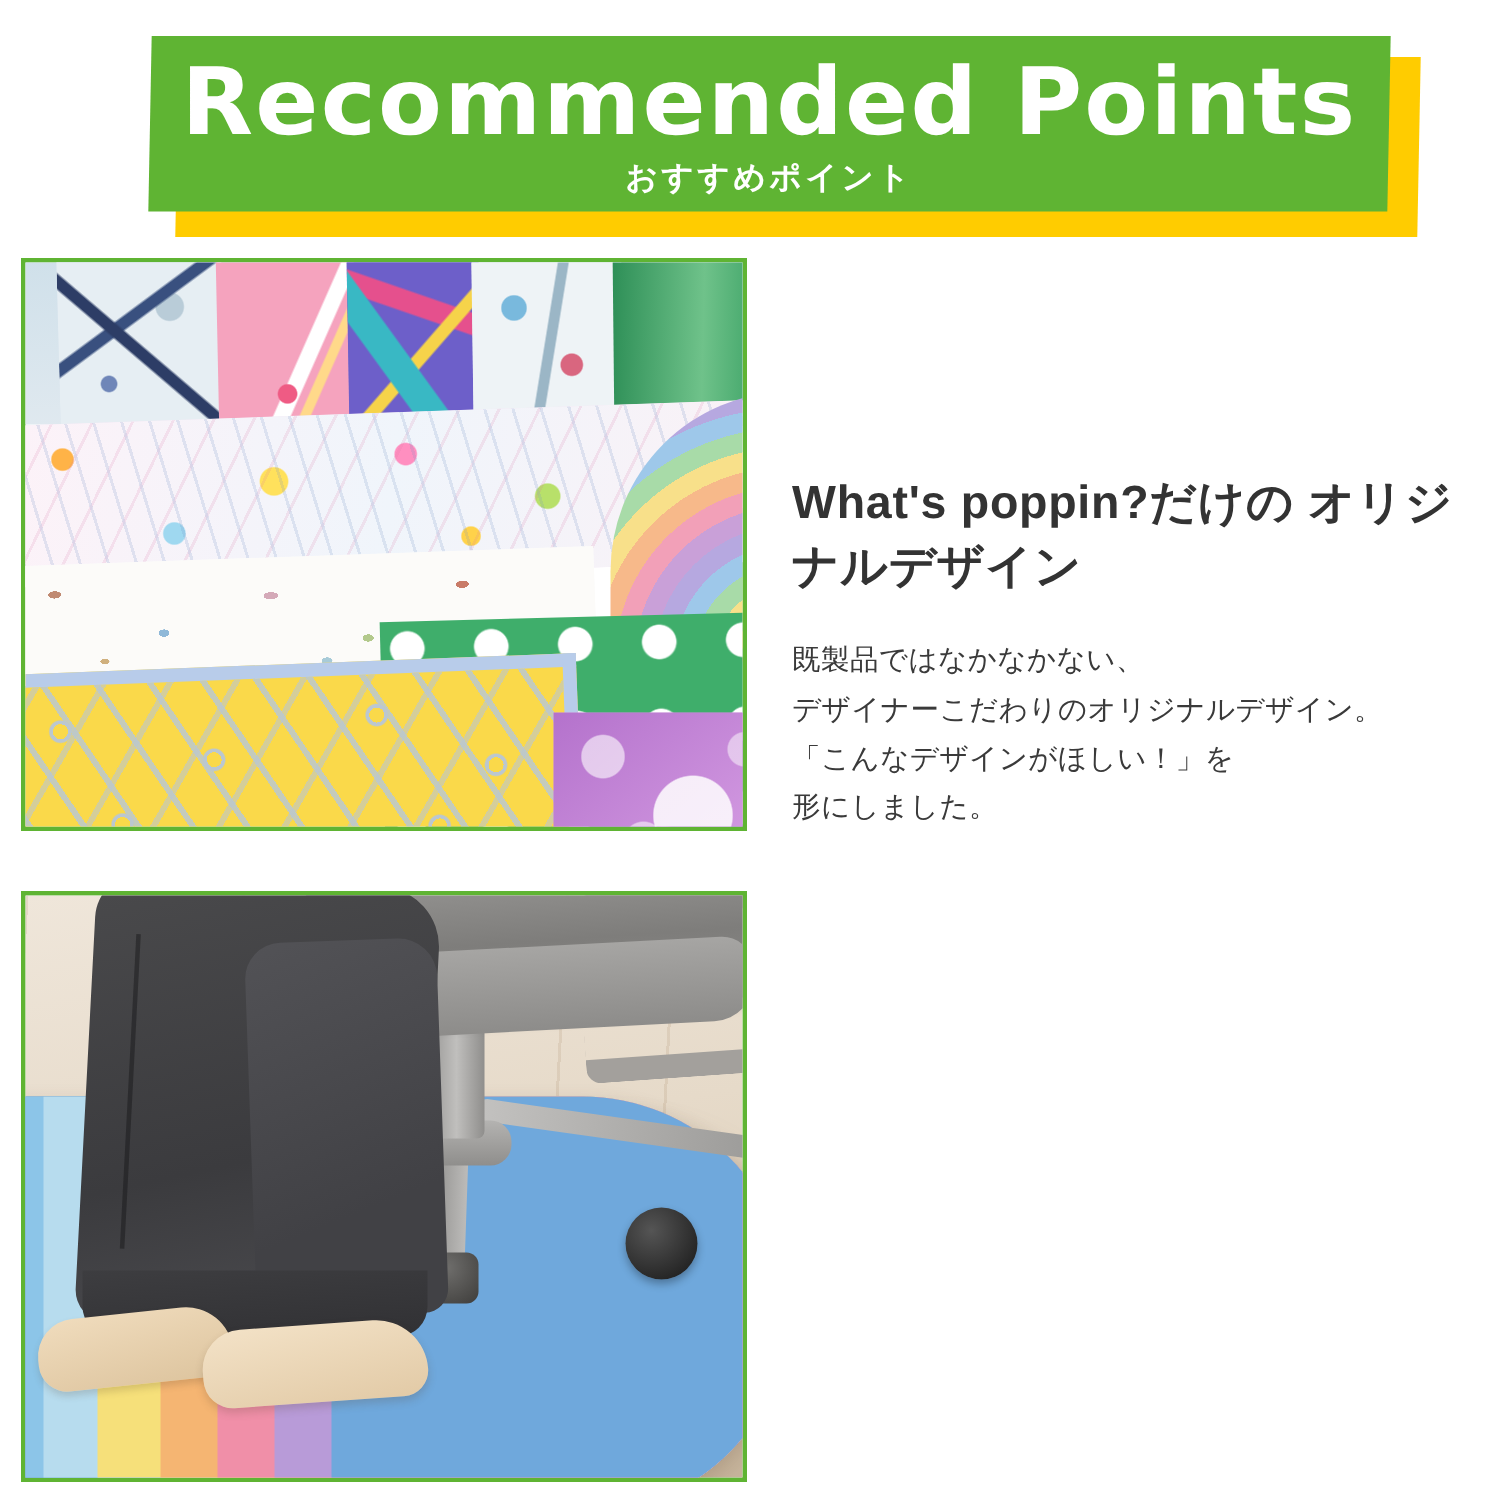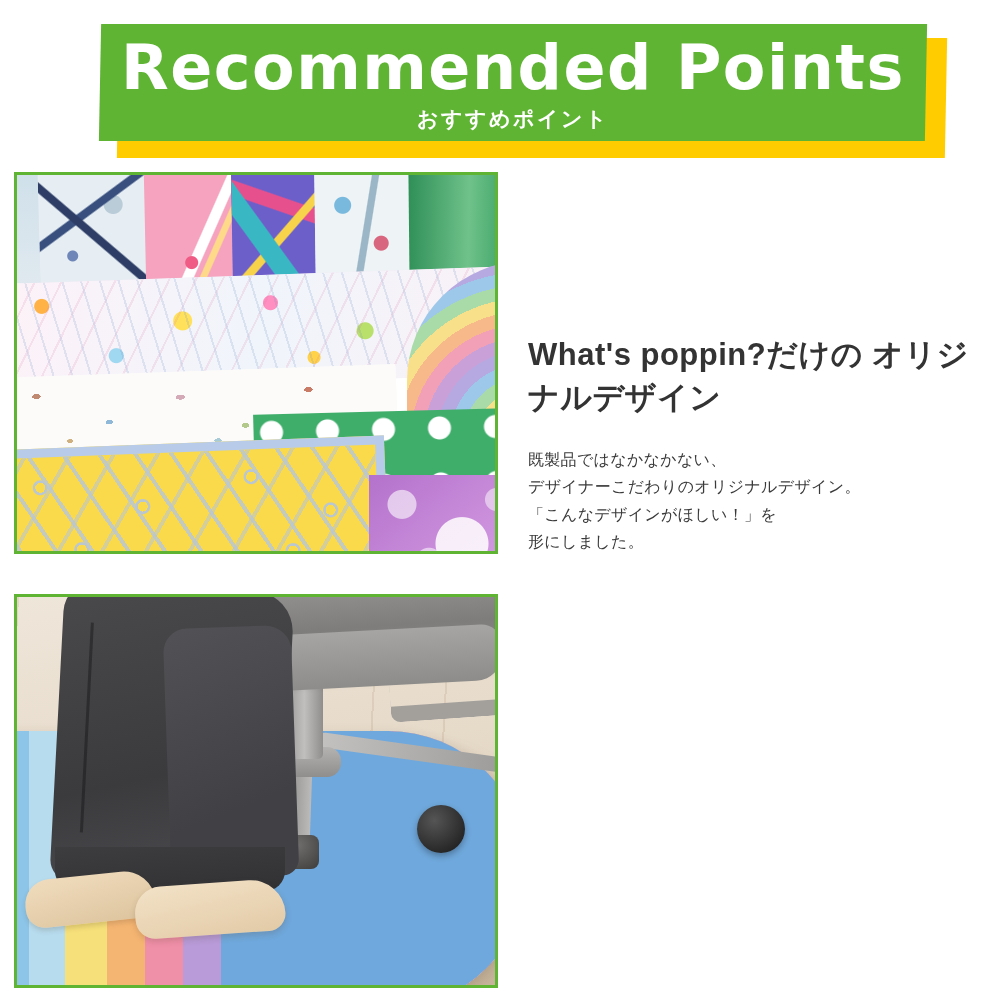--- a/index.html
+++ b/index.html
@@ -94,21 +94,21 @@
     color: #333333;
     font-weight: bold;
     line-height: 1.38;
     letter-spacing: 0.5px;
   }
   #section-0 .sec-heading { font-size: 31px; }
   #section-1 .sec-heading { font-size: 31px; }
 
   .sec-body {
     color: #3a3a3a;
-    font-size: 16px;
+    font-size: 19px;
     line-height: 1.72;
     letter-spacing: 0.3px;
     margin-top: 26px;
     white-space: pre-line;
   }
   #section-1 .sec-body { margin-top: 24px; }
 
   
   .mat { position: absolute; }
 

